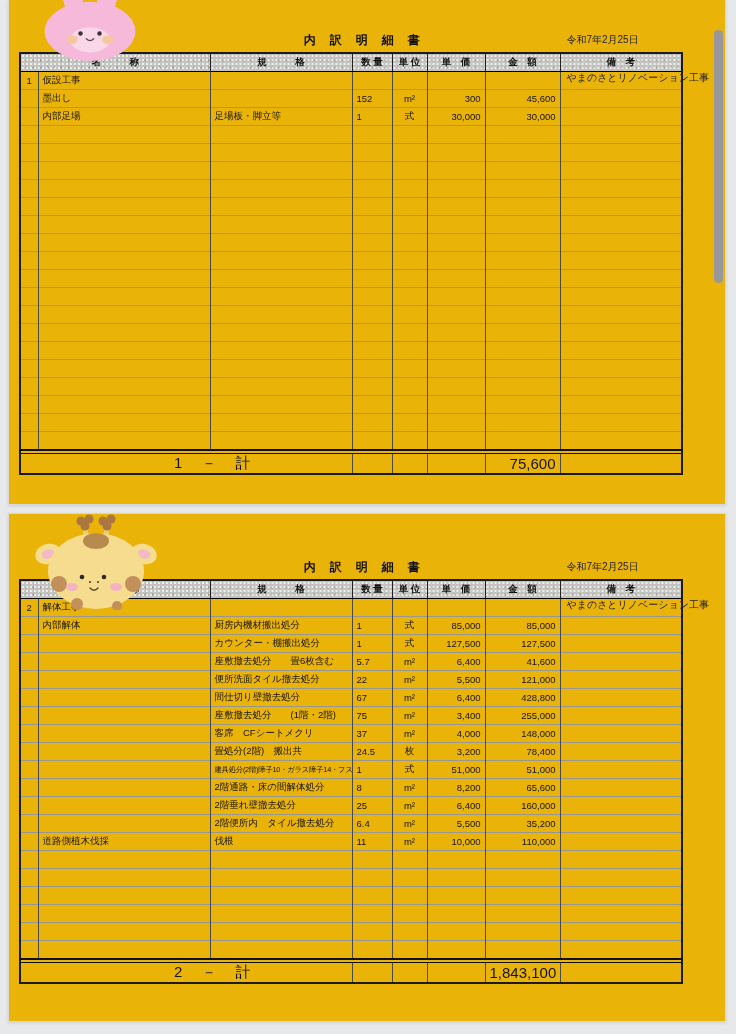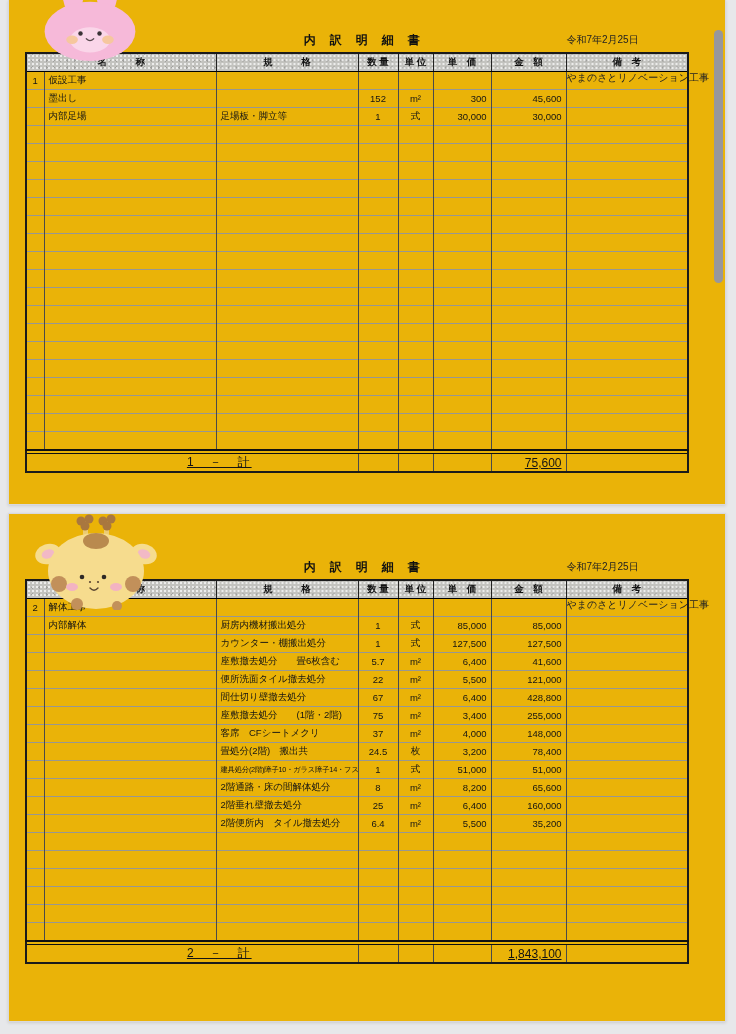--- a/index.html
+++ b/index.html
@@ -19,21 +19,21 @@
   .sticker{position:absolute;z-index:5;}
   .doc-title{
     position:absolute;left:50%;transform:translateX(-54%);
     font-weight:bold;font-size:12px;letter-spacing:1px;color:#111;white-space:nowrap;
   }
   .head-right{
     position:absolute;right:16px;display:flex;gap:24px;
     font-size:10px;color:#222;white-space:nowrap;flex-direction:column;
   }
   table.detail{
-    position:absolute;left:16px;width:662px;
+    position:absolute;left:10px;width:662px;
     border-collapse:collapse;table-layout:fixed;
     border:2px solid #1b1b1b;
     background:transparent;
   }
   #page1 .doc-title{top:32px;} #page1 .head-right{top:33px;} #page1 table.detail{top:52px;}
   #page2 .doc-title{top:45px;} #page2 .head-right{top:46px;} #page2 table.detail{top:65px;}
   th{
     height:17px;padding:0 3px;
     font-size:9.5px;font-weight:bold;color:#111;
     background-color:#c3c3bf;
@@ -45,25 +45,25 @@
   }
   td{
     height:18px;padding:0 4px;font-size:9.5px;color:#141414;
     border-left:1px solid #4a4a4a;border-right:1px solid #4a4a4a;
     border-top:1px solid #979792;
     white-space:nowrap;overflow:hidden;box-sizing:border-box;
   }
   tr.small td.c-spec{font-size:7.3px;letter-spacing:-0.2px;}
   .c-no{text-align:center;}
   .c-name,.c-spec{text-align:left;}
-  .c-qty{text-align:center;}
+  .c-qty{text-align:left;}
   .c-unit{text-align:center;margin-left:35px;}
   .c-price,.c-amt{text-align:right;}
   tr.sep-row td{height:4px;border-top:2px solid #111;border-bottom:1.5px solid #111;}
-  tr.total-row td{height:18px;font-size:12px;text-decoration:underline;}
+  tr.total-row td{height:18px;font-size:15px;}
   .total-label{text-align:center;padding-left:58px;letter-spacing:2px;}
   .scrollbar-thumb{
     position:absolute;right:13px;top:30px;width:9px;height:253px;
     background:#97979c;border-radius:5px;z-index:9;
   }
 </style>
 </head>
 <body>
 
 <section class="page" id="page1">
@@ -520,20 +520,30 @@
           <td class="c-name"></td>
           <td class="c-spec">2階便所内　タイル撤去処分</td>
           <td class="c-qty">6.4</td>
           <td class="c-unit">m²</td>
           <td class="c-price">5,500</td>
           <td class="c-amt">35,200</td>
           <td class="c-rem"></td>
         </tr>
         <tr>
           <td class="c-no"></td>
+          <td class="c-name">道路側植木伐採</td>
+          <td class="c-spec">伐根</td>
+          <td class="c-qty">11</td>
+          <td class="c-unit">m²</td>
+          <td class="c-price">10,000</td>
+          <td class="c-amt">110,000</td>
+          <td class="c-rem"></td>
+        </tr>
+        <tr>
+          <td class="c-no"></td>
           <td class="c-name"></td>
           <td class="c-spec"></td>
           <td class="c-qty"></td>
           <td class="c-unit"></td>
           <td class="c-price"></td>
           <td class="c-amt"></td>
           <td class="c-rem"></td>
         </tr>
         <tr>
           <td class="c-no"></td>

